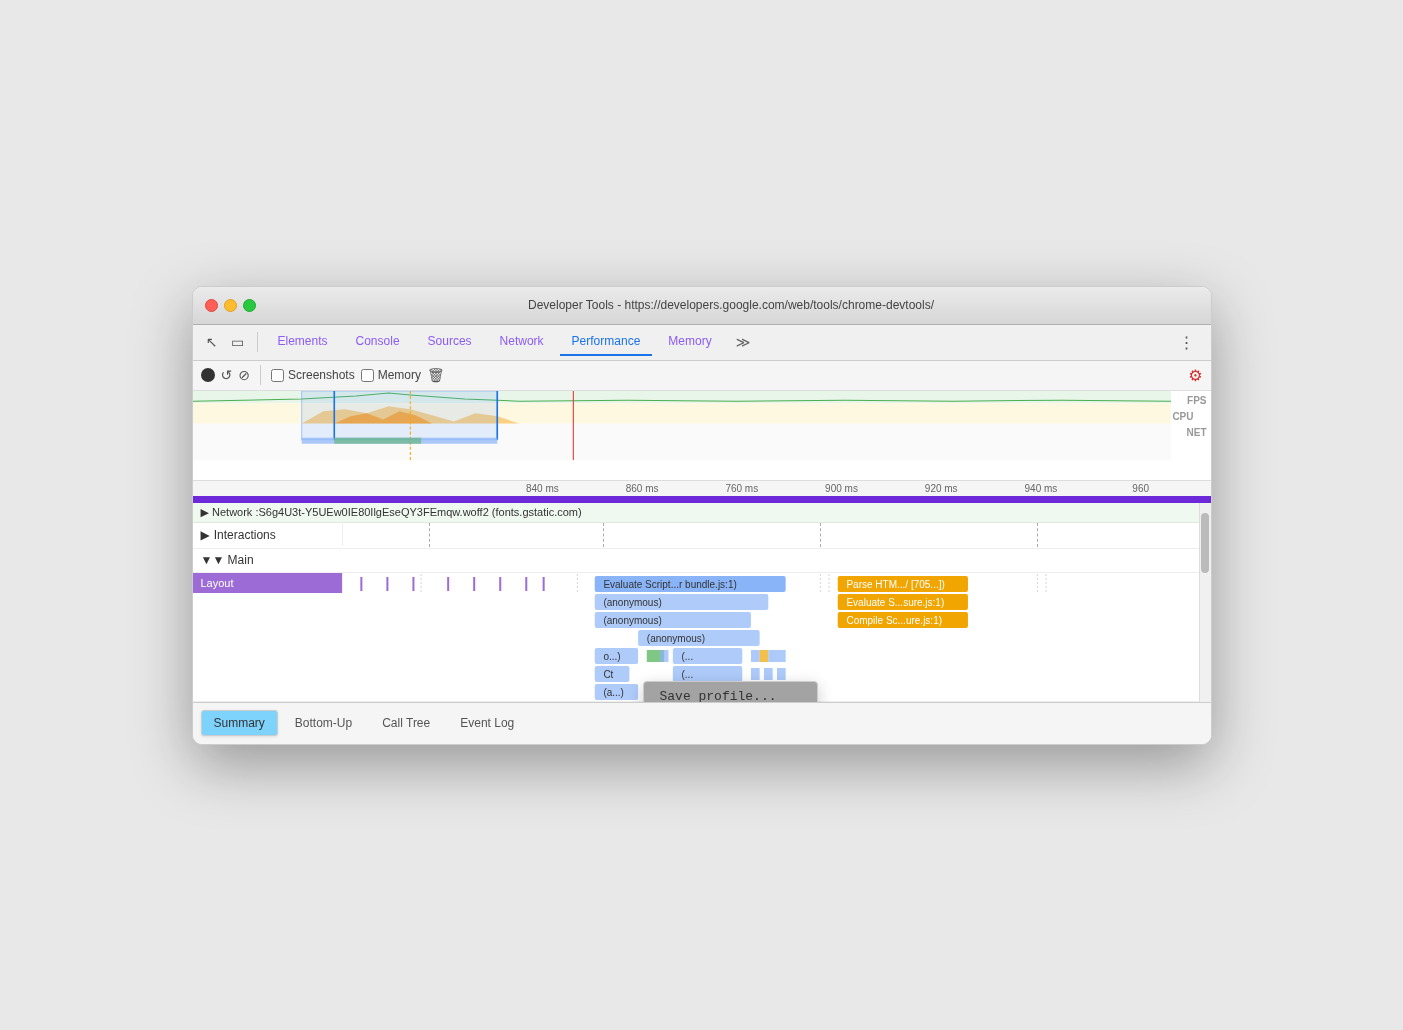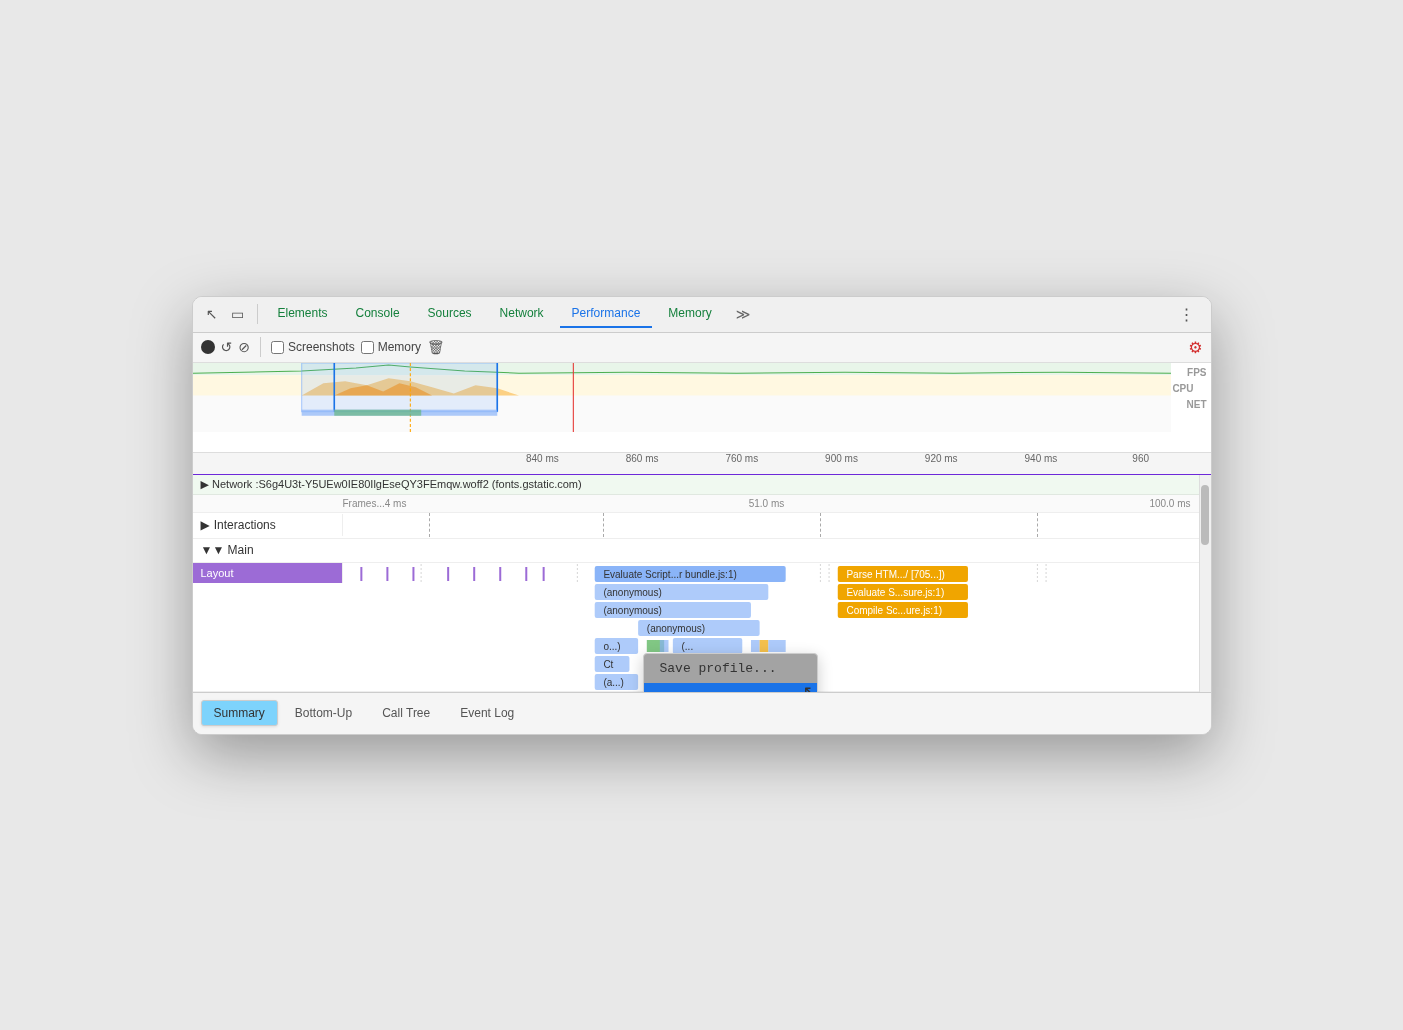--- a/index.html
+++ b/index.html
@@ -69,21 +69,21 @@
     }
     .toolbar-sep {
       width: 1px;
       height: 20px;
       background: #ccc;
       margin: 0 4px;
     }
     .tab {
       padding: 6px 12px;
       font-size: 12px;
-      color: #15803d;
+      color: #8b5cf6;
       cursor: pointer;
       border-bottom: 2px solid transparent;
       white-space: nowrap;
     }
     .tab.active {
       color: #1a73e8;
       border-bottom: 2px solid #1a73e8;
       font-weight: 500;
     }
     .tab-more {
@@ -135,23 +135,24 @@
     }
     .overview-section {
       background: #fff;
       border-bottom: 1px solid #ddd;
       height: 90px;
       position: relative;
       overflow: hidden;
     }
     .timeline-ruler {
       background: #f5f5f5;
-      border-bottom: 1px solid #6d28d9;
+      border-bottom: 7px solid #6d28d9;
       height: 22px;
       display: flex;
+      align-items: center;
       font-size: 10px;
       color: #666;
       padding: 0 0 0 150px;
       position: relative;
     }
     .ruler-marks {
       display: flex;
       flex: 1;
       padding-right: 20px;
     }
@@ -306,20 +307,28 @@
       border-left: 1px dashed #aaa;
       top: 0;
       bottom: 0;
     }
   </style>
 </head>
 <body>
 
 <div class="window">
 
+  <div class="titlebar">
+    <div class="traffic-lights">
+      <div class="tl tl-close"></div>
+      <div class="tl tl-min"></div>
+      <div class="tl tl-max"></div>
+    </div>
+    <div class="titlebar-text">Developer Tools - https://developers.google.com/web/tools/chrome-devtools/</div>
+  </div>
 
   <div class="toolbar">
     <div class="toolbar-icon">↖</div>
     <div class="toolbar-icon">▭</div>
     <div class="toolbar-sep"></div>
     <div class="tab">Elements</div>
     <div class="tab">Console</div>
     <div class="tab">Sources</div>
     <div class="tab">Network</div>
     <div class="tab active">Performance</div>
@@ -387,25 +396,20 @@
         <div class="ruler-mark">920 ms</div>
         <div class="ruler-mark">940 ms</div>
         <div class="ruler-mark">960</div>
       </div>
     </div>
 
     <div class="network-row">
       <span style="font-size:11px;">▶ Network :S6g4U3t-Y5UEw0IE80IlgEseQY3FEmqw.woff2 (fonts.gstatic.com)</span>
     </div>
 
-    <div class="frames-row">
-      <span style="flex:1;text-align:left;font-size:10px;color:#888;">Frames...4 ms</span>
-      <span style="flex:1;text-align:center;font-size:10px;color:#888;">51.0 ms</span>
-      <span style="flex:1;text-align:right;font-size:10px;color:#888;padding-right:20px;">100.0 ms</span>
-    </div>
 
     <div class="section-row" style="height:26px;">
       <div class="section-label">
         <span>▶</span>
         <span>Interactions</span>
       </div>
       <div class="section-content">
 
         <div class="dashed-line" style="left:10%;"></div>
         <div class="dashed-line" style="left:30%;"></div>

